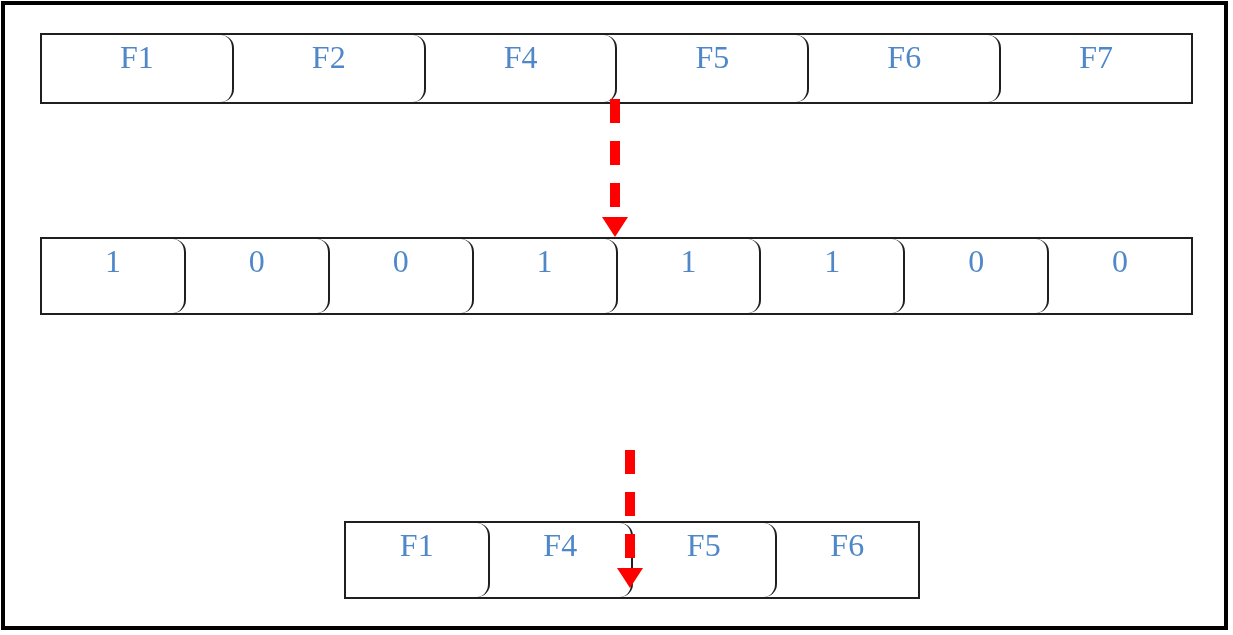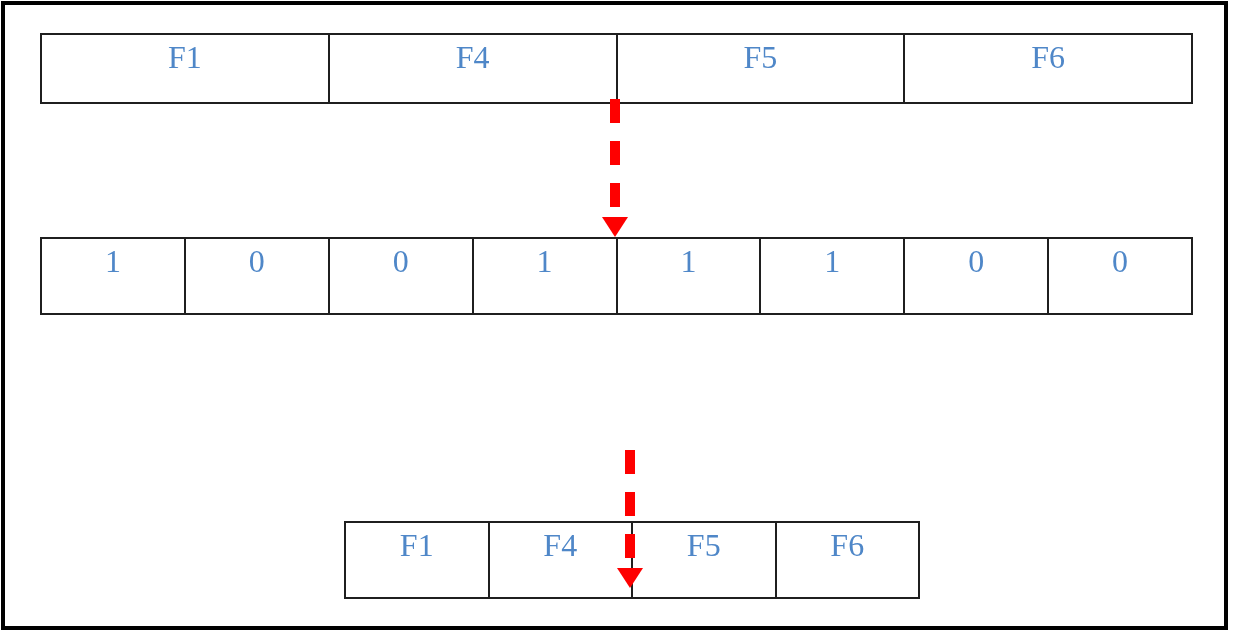--- a/index.html
+++ b/index.html
@@ -28,20 +28,21 @@
   .cell {
     flex:1 1 0;
     box-sizing:border-box;
     border-right:2px solid #1f1f1f;
     text-align:center;
     padding-top:5px;
     font-size:32px;
     line-height:34px;
     color:#4f87c8;
     overflow:hidden;
+    border-radius:13px;
   }
   .cell:last-child { border-right:none; }
 
   #feature-table  { left:40px;  top:33px;  width:1153px; height:71px; }
   #mask-table     { left:40px;  top:237px; width:1153px; height:78px; }
   #selected-table { left:344px; top:521px; width:576px;  height:78px; }
 
   .arrow-line {
     position:absolute;
     width:10px;
@@ -63,23 +64,25 @@
   #selection-arrow-line { left:625px; top:450px; height:120px; }
   #selection-arrow-head { left:617px; top:568px; }
 </style>
 </head>
 <body>
 
 <div class="frame"></div>
 
 <div class="row-table" id="feature-table">
   <div class="cell">F1</div>
+  <div class="cell">F2</div>
   <div class="cell">F4</div>
   <div class="cell">F5</div>
   <div class="cell">F6</div>
+  <div class="cell">F7</div>
 </div>
 
 <div class="arrow-line" id="mask-arrow-line"></div>
 <div class="arrow-head" id="mask-arrow-head"></div>
 
 <div class="row-table" id="mask-table">
   <div class="cell">1</div>
   <div class="cell">0</div>
   <div class="cell">0</div>
   <div class="cell">1</div>

